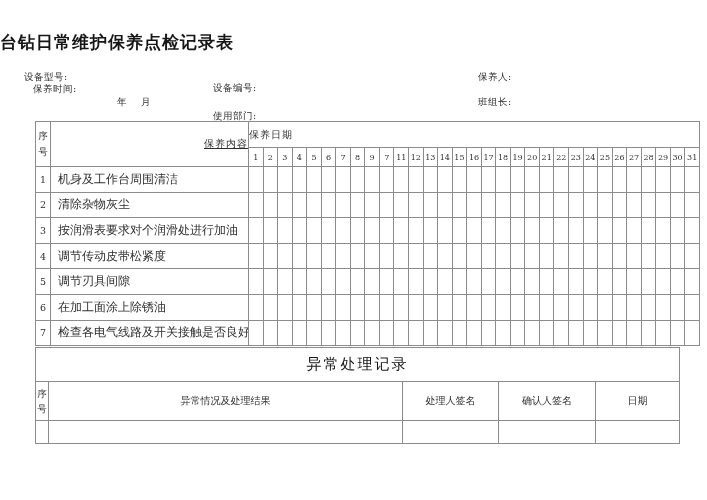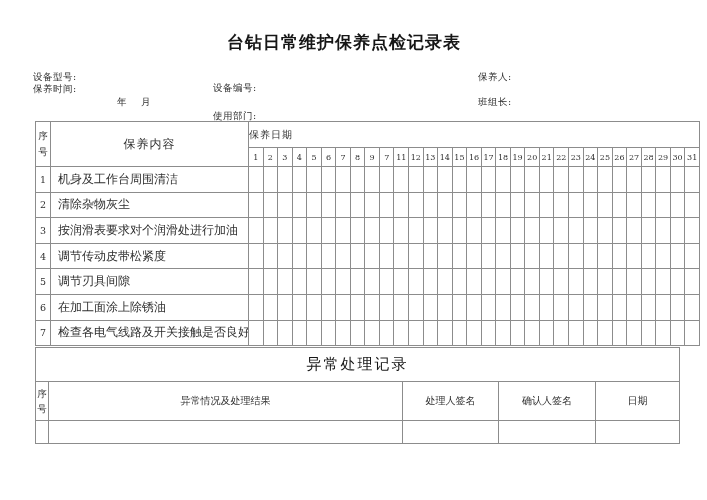--- a/index.html
+++ b/index.html
@@ -17,21 +17,21 @@
     background: var(--page-bg);
     font-family: "DejaVu Serif", "Liberation Serif", serif;
     color: var(--text-color);
     overflow: hidden;
   }
   .doc-title {
     position: absolute;
     top: 31px;
     left: 0;
     width: 688px;
-    text-align: center;
+    text-align: left;
     font-size: 17px;
     font-weight: bold;
     letter-spacing: 1px;
     color: var(--heading-color);
   }
   .info-label {
     position: absolute;
     font-size: 9.5px;
     letter-spacing: 0.5px;
     white-space: nowrap;
@@ -46,23 +46,24 @@
     top: 121px;
     width: 665px;
   }
   .main-table .no-head {
     font-size: 9.5px;
     text-align: center;
     line-height: 1.7;
     padding: 0 1px;
   }
   .main-table .content-head {
-    text-align: center;
-    font-size: 12px;
+    text-align: right;
+    font-size: 10px;
     letter-spacing: 1px;
+    text-decoration: underline;
   }
   .main-table .date-head {
     height: 26px;
     font-size: 10px;
     letter-spacing: 1px;
   }
   #day-header-row td {
     height: 19px;
     text-align: center;
     font-size: 8px;
@@ -104,21 +105,21 @@
   }
   .exc-empty-row td { height: 23px; }
 </style>
 </head>
 <body>
 
 <div class="page">
 
   <div class="doc-title">台钻日常维护保养点检记录表</div>
 
-  <span class="info-label" style="left:33px; top:71px;text-align:right;">设备型号:</span>
+  <span class="info-label" style="left:24px; top:71px;text-align:right;">设备型号:</span>
   <span class="info-label" style="left:213px; top:82px;">设备编号:</span>
   <span class="info-label" style="left:478px; top:71px;">保养人:</span>
 
   <span class="info-label" style="left:33px; top:83px;">保养时间:</span>
   <span class="info-label" style="left:117px; top:96px;">年</span>
   <span class="info-label" style="left:141px; top:96px;">月</span>
   <span class="info-label" style="left:213px; top:110px;">使用部门:</span>
   <span class="info-label" style="left:478px; top:96px;">班组长:</span>
 
   <table class="main-table">

